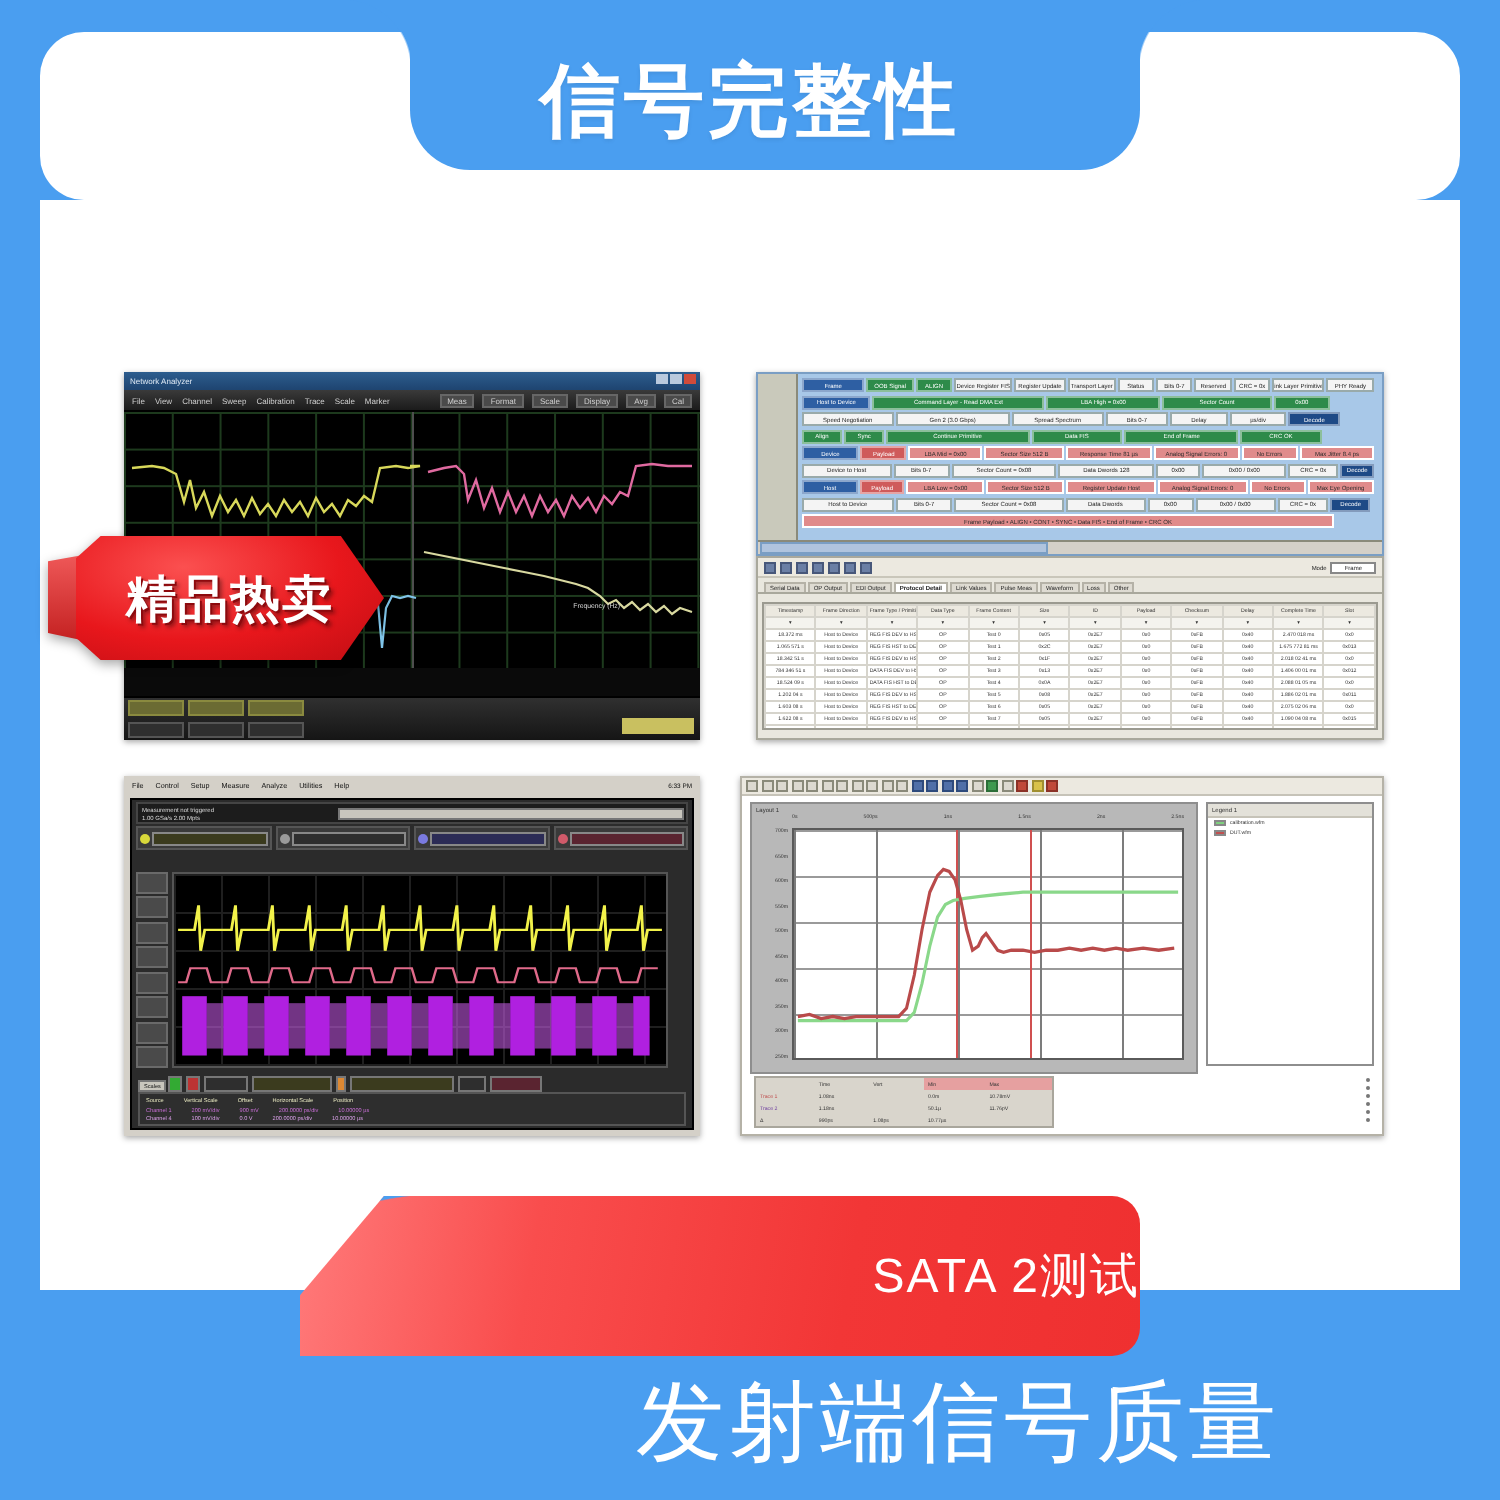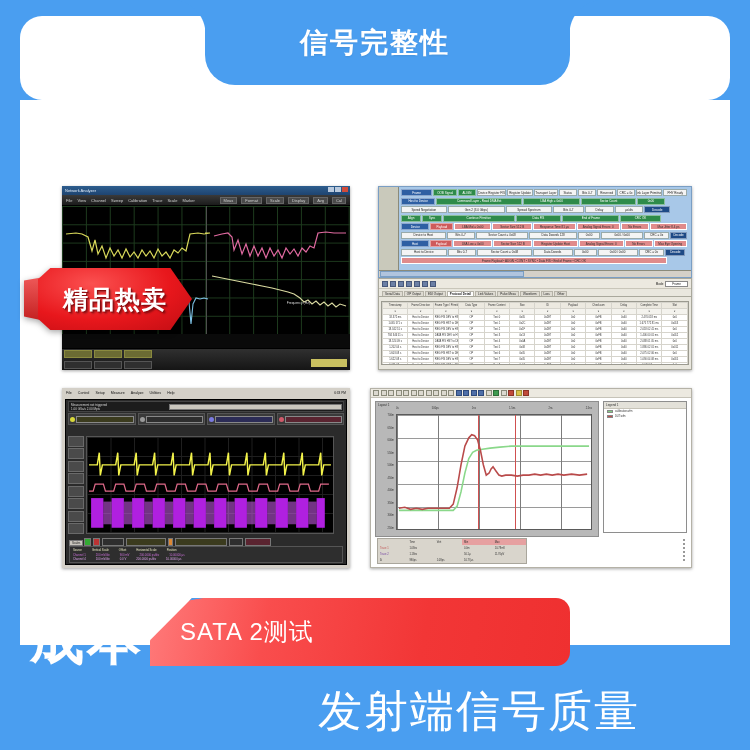--- a/index.html
+++ b/index.html
@@ -38,24 +38,23 @@
   }
   .header-tab::before, .header-tab::after {
     content:""; position:absolute; top:0; width:34px; height:34px;
     background:#4a9ef0;
   }
   .header-tab::before { left:-34px; -webkit-mask: radial-gradient(circle 34px at 0 100%, transparent 0 34px, #000 35px); mask: radial-gradient(circle 34px at 0 100%, transparent 0 34px, #000 35px); }
   .header-tab::after  { right:-34px; -webkit-mask: radial-gradient(circle 34px at 100% 100%, transparent 0 34px, #000 35px); mask: radial-gradient(circle 34px at 100% 100%, transparent 0 34px, #000 35px); }
 
   .header-title {
     position:absolute; left:0; top:0; width:750px; height:78px;
-    display:flex; align-items:flex-start; justify-content:center;
-    color:#ffffff; font-size:28px; font-weight:700; letter-spacing:2px;
+    display:flex; align-items:flex-end; justify-content:center;
+    color:#ffffff; font-size:40px; font-weight:700; letter-spacing:2px;
     text-shadow:0 1px 2px rgba(0,0,0,.08);
-    margin-top:24px;
   }
 
   
   .shots { position:absolute; left:62px; top:186px; width:630px; height:382px; }
   .shot {
     position:absolute; overflow:hidden;
     box-shadow:0 1px 3px rgba(0,0,0,.35);
   }
   .shot-tl { left:0;   top:0;   width:288px; height:184px; }
   .shot-tr { left:316px; top:0; width:314px; height:184px; }
@@ -237,25 +236,25 @@
     clip-path: polygon(0 18%, 8% 0, 86% 0, 100% 50%, 86% 100%, 8% 100%, 0 82%);
     display:flex; align-items:center; justify-content:center;
   }
   .badge .hexa span {
     color:#fff; font-size:25px; font-weight:700; letter-spacing:1px;
     text-shadow: 1px 1px 0 #8d0a0e, 2px 2px 2px rgba(0,0,0,.4);
   }
 
   
   .red-banner {
-    position:absolute; left:150px; top:598px; width:420px; height:68px;
+    position:absolute; left:150px; top:598px; width:420px; height:80px;
     background:linear-gradient(100deg,#ff7a7a 0%, #f94d4d 28%, #f23636 65%, #ef3030 100%);
     border-top-right-radius:14px; border-bottom-right-radius:14px;
     clip-path: polygon(10% 0, 100% 0, 100% 100%, 0 100%, 0 62%);
-    display:flex; align-items:center; justify-content:flex-start;
+    display:flex; align-items:center; justify-content:flex-end;
   }
   .red-banner .curve {
     position:absolute; left:0; top:0; width:80px; height:68px;
     background:#4a9ef0;
     -webkit-mask: radial-gradient(120px 70px at 100% 100%, transparent 0 99%, #000 100%);
     mask: radial-gradient(120px 70px at 100% 100%, transparent 0 99%, #000 100%);
   }
   .red-banner span { position:relative; color:#fff; font-size:24px; letter-spacing:1px;
     margin-left:30px; }
 
@@ -877,19 +876,18 @@
   <div class="header-title">
     <span>信号完整性</span>
   </div>
 
   <div class="red-banner">
     <div class="curve"></div>
     <span>SATA 2测试</span>
   </div>
 
   <div class="cost-text">
-    <div>成本</div>
   </div>
 
   <div class="quality-text">
     <span>发射端信号质量</span>
   </div>
 </div>
 
 </body></html>

